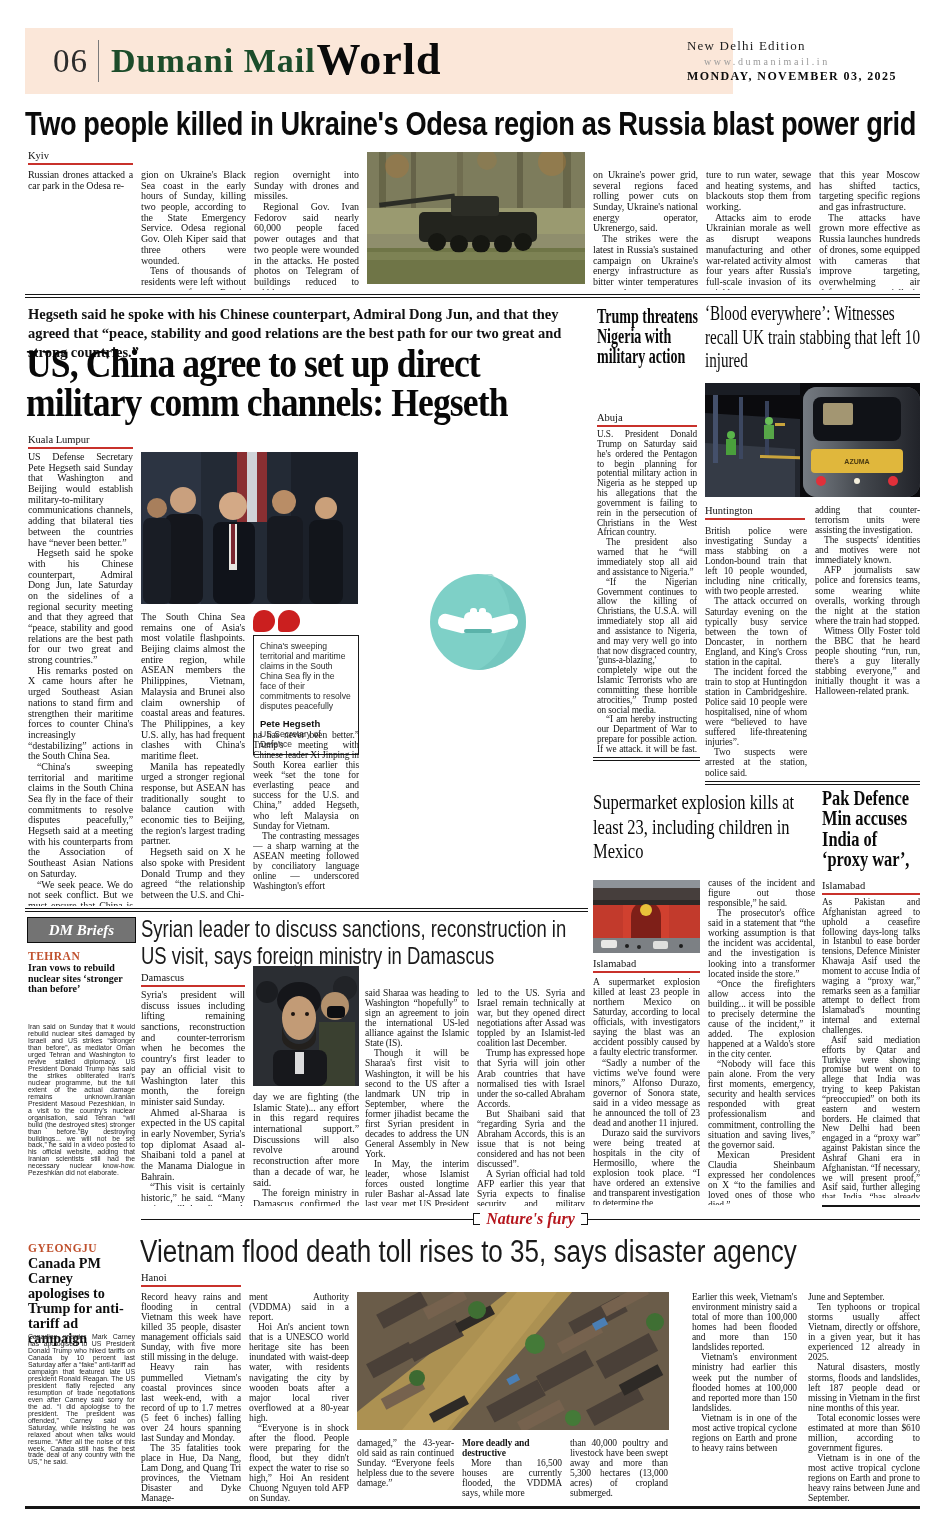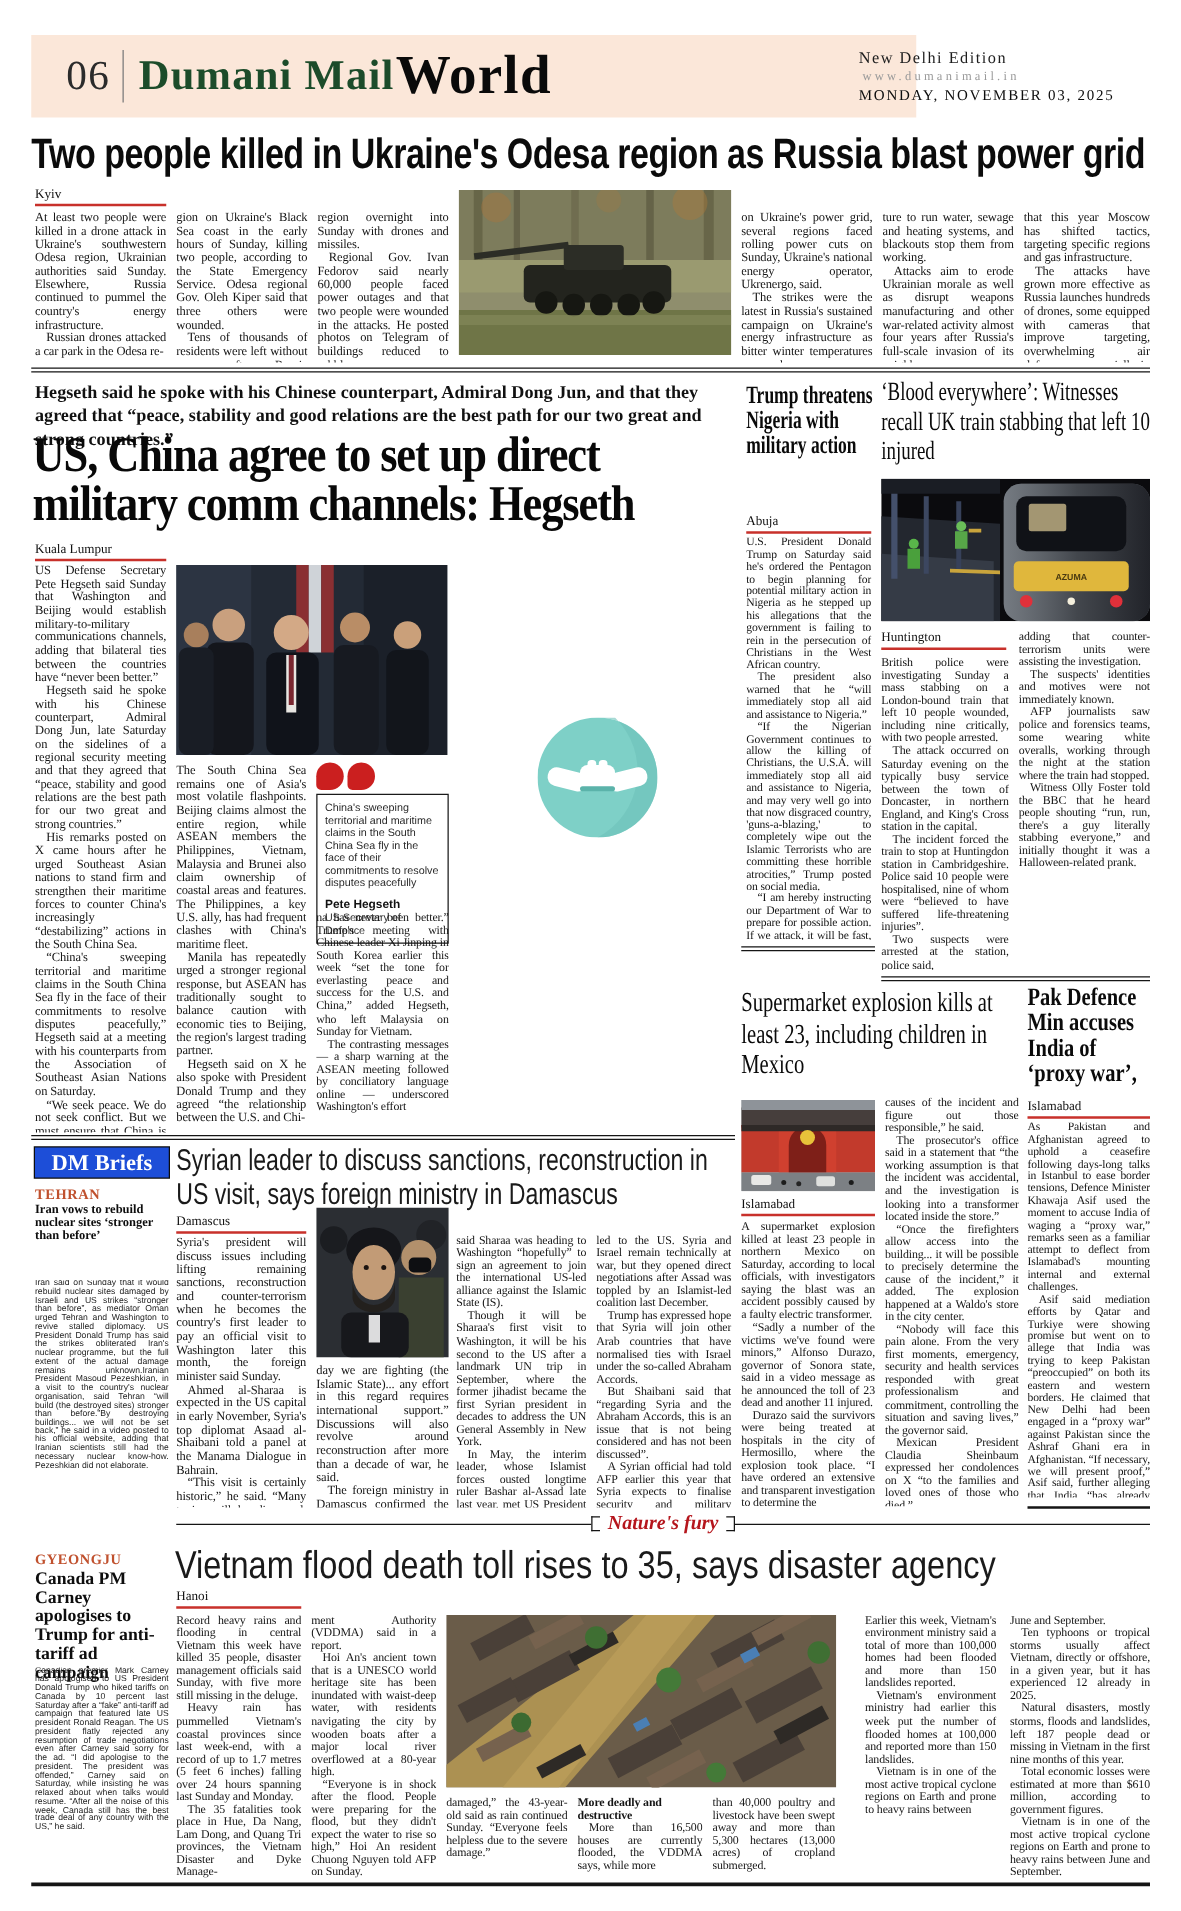--- a/index.html
+++ b/index.html
@@ -8,22 +8,22 @@
   .page{position:relative;width:945px;height:1529px;overflow:hidden;background:#fff}
   .abs{position:absolute}
   
   .header{background:#fbe7d9;display:flex;align-items:center}
   .pgnum{font-size:33px;color:#2b2b2b;letter-spacing:1px}
   .mast-sep{width:1px;height:42px;background:#7a7a7a;margin:0 12px 0 10px}
   .mast{font-size:34px;font-weight:700;color:#1c4c2a;letter-spacing:1px}
   .section-title{position:absolute;left:0;right:0;text-align:center;font-size:44px;font-weight:700;color:#0a0a0a;letter-spacing:1px}
   .edbox{position:absolute;left:662px;top:10px;width:250px}
   .ed1{font-size:13px;letter-spacing:1.2px;color:#1d1d1d}
-  .ed2{font-size:10px;letter-spacing:2.6px;color:#9a9a9a;margin:2px 3px}
-  .ed3{font-size:12px;font-weight:400;letter-spacing:1.4px;color:#0d0d0d}
+  .ed2{font-size:10px;letter-spacing:2.6px;color:#9a9a9a;margin:2px 17px}
+  .ed3{font-size:12px;font-weight:700;letter-spacing:1.4px;color:#0d0d0d}
   
   .hsans{font-family:"Liberation Sans",sans-serif;font-weight:700;color:#0b0b0b;white-space:nowrap;transform-origin:0 50%;letter-spacing:-.5px}
   .hsans-lite{font-family:"Liberation Sans",sans-serif;font-weight:400;color:#1a1a1a;transform-origin:0 0}
   .hserif-big{font-weight:700;font-size:40px;line-height:.98;letter-spacing:-1px;color:#080808;transform-origin:0 0;transform:scaleX(.89);width:640px}
   .hserif{color:#0a0a0a;transform-origin:0 0}
   .standfirst{font-weight:700;font-size:14.5px;line-height:1.32;color:#111}
   
   .byline{font-size:10.5px;font-weight:400;color:#111;border-bottom:2px solid #c8312b;padding-bottom:2px}
   .rule2{border-top:1px solid #151515;border-bottom:1px solid #151515;height:4px}
   .rule1{background:#151515}
@@ -38,21 +38,21 @@
   .cut-r{float:right;width:48px;height:92px;margin-top:122px}
   .cut-l{float:left;width:56px;height:92px;margin-top:122px}
   
   .quote-wrap{display:flex;gap:3px;margin-bottom:3px}
   .qdot{width:22px;height:22px;border-radius:50% 50% 50% 4px;background:#cb1f1f}
   .qbox{border:1.5px solid #1a1a1a;padding:6px 5px 5px 6px}
   .qtext{font-family:"Liberation Sans",sans-serif;font-size:8.6px;line-height:1.16;color:#2a2a2a}
   .qauthor{font-family:"Liberation Sans",sans-serif;font-weight:700;font-size:9.5px;margin-top:6px;color:#111}
   .qrole{font-family:"Liberation Sans",sans-serif;font-size:8.6px;color:#333}
   
-  .briefs-box{background:#1d4ed8;color:#fff;display:flex;align-items:center;justify-content:center;font-weight:700;font-size:18px;box-shadow:0 0 0 1px #0d0d0d}
+  .briefs-box{background:#737373;color:#fff;display:flex;align-items:center;justify-content:center;font-style:italic;font-weight:700;font-size:15px;box-shadow:0 0 0 1px #0d0d0d}
   .brief-city{font-family:"Liberation Serif",serif;font-size:11.5px;font-weight:700;letter-spacing:.5px;color:#c0512e}
   .brief-head{font-weight:700;font-size:10px;line-height:1.06;color:#0d0d0d}
   .brief-head2{font-size:14.2px}
   .brief-body{font-family:"Liberation Sans",sans-serif;font-size:6.9px;line-height:1.01;letter-spacing:0;text-align:justify;color:#1d1d1d;overflow:hidden}
   
   .nature{display:flex;align-items:center}
   .nline{flex:1;border-top:1.5px solid #141414}
   .ntick{width:7px;height:12px;border:1.5px solid #141414}
   .ntick.l{border-right:none}
   .ntick.r{border-left:none}
@@ -74,21 +74,20 @@
     <div class="edbox">
       <div class="ed1">New Delhi Edition</div>
       <div class="ed2">www.dumanimail.in</div>
       <div class="ed3">MONDAY, NOVEMBER 03, 2025</div>
     </div>
   </div>
 
   <div class="abs hsans" style="left:25px;top:104px;font-size:34px;transform:scaleX(.8)">Two people killed in Ukraine's Odesa region as Russia blast power grid</div>
   <div class="abs byline" style="left:28px;top:150px;width:105px">Kyiv</div>
   <div class="abs col" style="left:28px;top:170px;width:105px;height:120px">
-      <p>At least two people were killed in a drone attack in Ukraine's southwestern Odesa region, Ukrainian authorities said Sunday. Elsewhere, Russia continued to pummel the country's energy infrastructure.</p>
       <p>Russian drones attacked a car park in the Odesa re-</p>
     </div>
   <div class="abs col" style="left:141px;top:170px;width:105px;height:120px">
       <p>gion on Ukraine's Black Sea coast in the early hours of Sunday, killing two people, according to the State Emergency Service. Odesa regional Gov. Oleh Kiper said that three others were wounded.</p>
       <p>Tens of thousands of residents were left without power after Russia attacked the front-line Zaporizhzhia</p>
     </div>
   <div class="abs col" style="left:254px;top:170px;width:105px;height:120px">
       <p>region overnight into Sunday with drones and missiles.</p>
       <p>Regional Gov. Ivan Fedorov said nearly 60,000 people faced power outages and that two people were wounded in the attacks. He posted photos on Telegram of buildings reduced to rubble.</p>
     </div>

